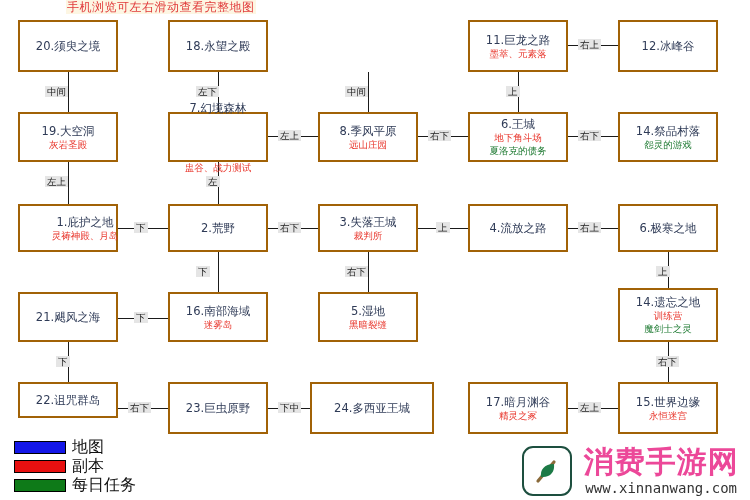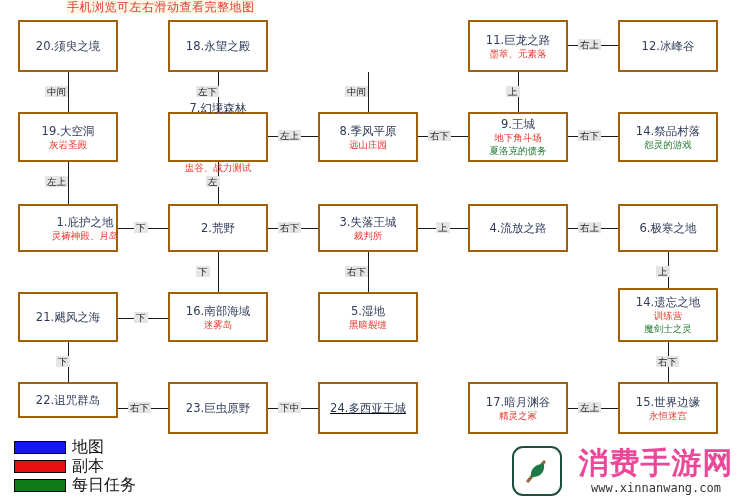--- a/index.html
+++ b/index.html
@@ -91,21 +91,21 @@
   }
   .wm-right{display:flex;flex-direction:column;align-items:center;}
   .wm-name{
     font-size:30px;font-weight:bold;color:#ec4899;
     letter-spacing:1px;line-height:32px;
     font-family:"DejaVu Sans","Liberation Sans",sans-serif;
   }
   .wm-url-row{display:flex;align-items:center;margin-top:2px;width:100%;}
   .wm-rule{flex:1;height:1px;background:#333;}
   .wm-url{
-    font-size:12px;color:#333;margin:0 21px;white-space:nowrap;
+    font-size:14px;color:#333;margin:0 5px;white-space:nowrap;
     font-family:"DejaVu Sans Mono","Liberation Mono",monospace;
   }
 </style>
 </head>
 <body>
 
 <div id="stage">
 
   <div class="title">手机浏览可左右滑动查看完整地图</div>
 
@@ -191,21 +191,21 @@
   </div>
   <div class="node" style="left:168px;top:112px;width:100px;height:50px;gap:46px;">
     <div class="n-title">7.幻境森林</div>
     <div class="n-sub sub-red">盅谷、战力测试</div>
   </div>
   <div class="node" style="left:318px;top:112px;width:100px;height:50px;">
     <div class="n-title">8.季风平原</div>
     <div class="n-sub sub-red">远山庄园</div>
   </div>
   <div class="node" style="left:468px;top:112px;width:100px;height:50px;">
-    <div class="n-title">9.王城</div>
+    <div class="n-title">6.王城</div>
     <div class="n-sub sub-red">地下角斗场</div>
     <div class="n-sub sub-green">夏洛克的债务</div>
   </div>
   <div class="node" style="left:618px;top:112px;width:100px;height:50px;">
     <div class="n-title">14.祭品村落</div>
     <div class="n-sub sub-green">怨灵的游戏</div>
   </div>
 
   <div class="node" style="left:18px;top:204px;width:100px;height:48px;padding-left:34px;">
     <div class="n-title">1.庇护之地</div>
@@ -241,21 +241,21 @@
     <div class="n-sub sub-red">训练营</div>
     <div class="n-sub sub-green">魔剑士之灵</div>
   </div>
 
   <div class="node" style="left:18px;top:382px;width:100px;height:36px;">
     <div class="n-title">22.诅咒群岛</div>
   </div>
   <div class="node" style="left:168px;top:382px;width:100px;height:52px;">
     <div class="n-title">23.巨虫原野</div>
   </div>
-  <div class="node" style="left:318px;top:382px;width:100px;height:52px;text-decoration:underline;">
+  <div class="node" style="left:310px;top:382px;width:124px;height:52px;">
     <div class="n-title">24.多西亚王城</div>
   </div>
   <div class="node" style="left:468px;top:382px;width:100px;height:52px;">
     <div class="n-title">17.暗月渊谷</div>
     <div class="n-sub sub-red">精灵之冢</div>
   </div>
   <div class="node" style="left:618px;top:382px;width:100px;height:52px;">
     <div class="n-title">15.世界边缘</div>
     <div class="n-sub sub-red">永恒迷宫</div>
   </div>

